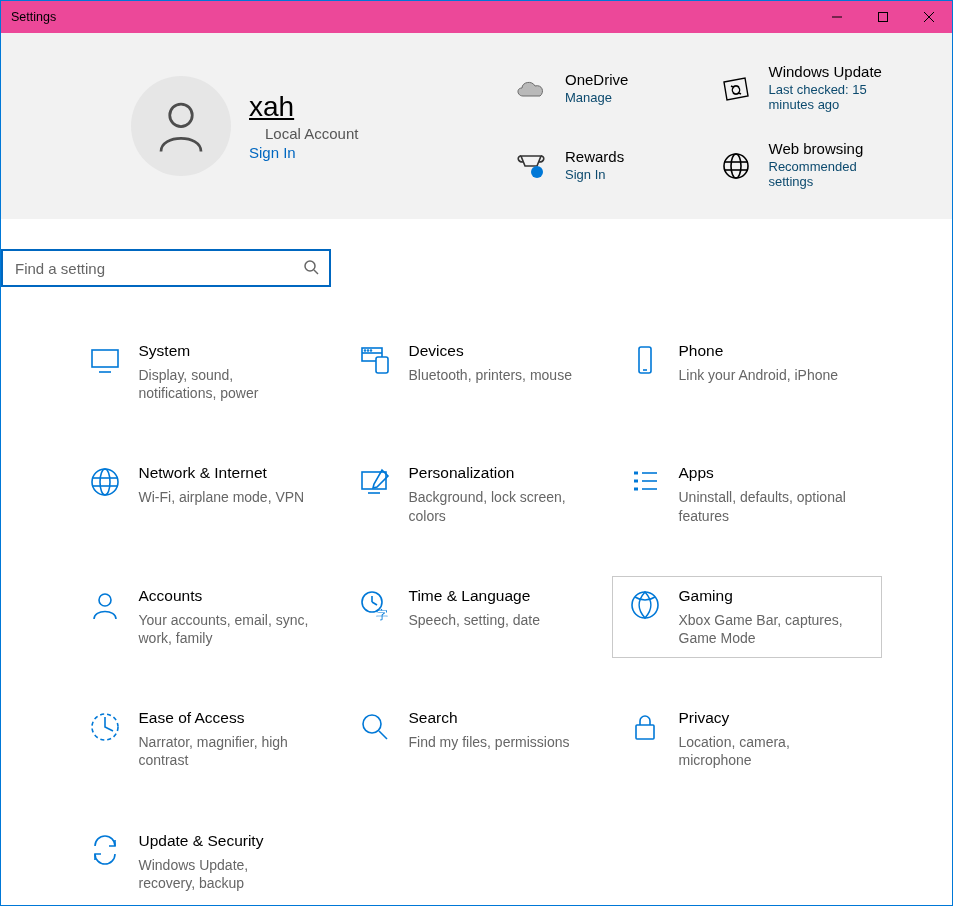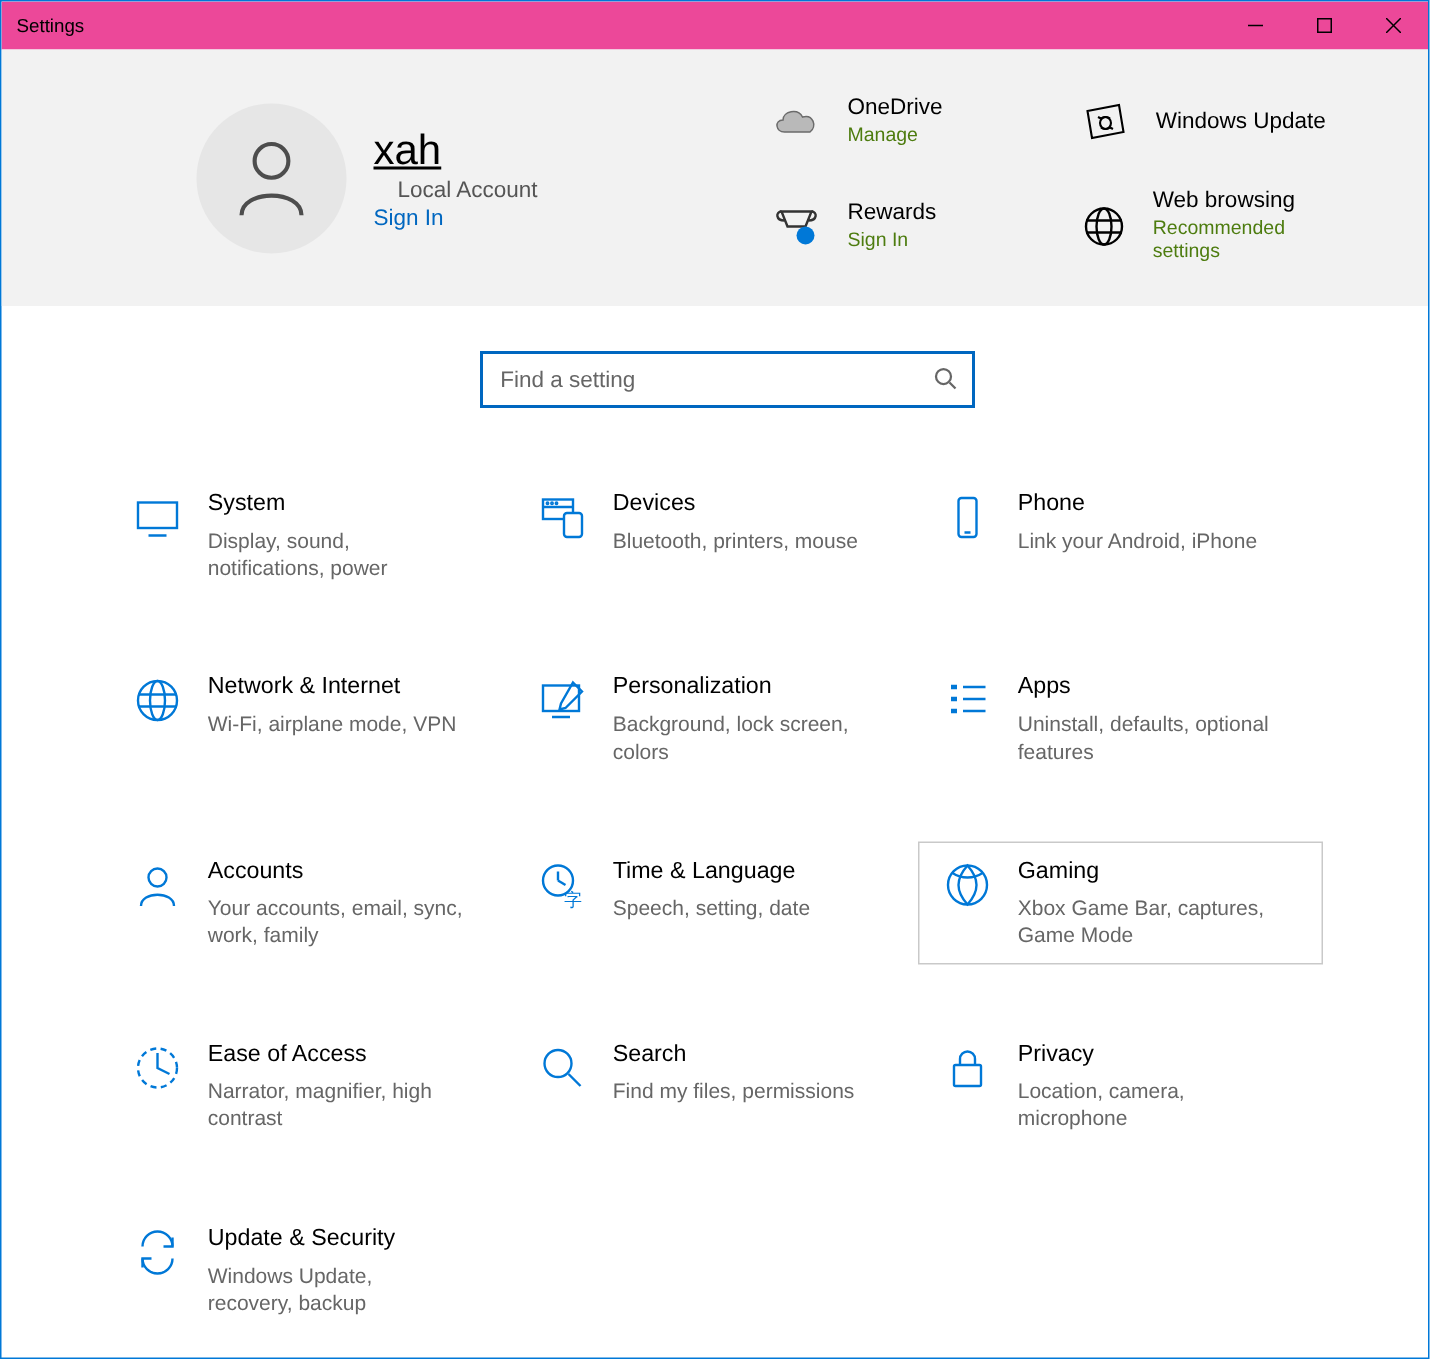--- a/index.html
+++ b/index.html
@@ -71,25 +71,25 @@
   .ql {
     display: flex;
     gap: 14px;
     align-items: center;
     cursor:pointer;
   }
   .ql .icon-slot {
     width: 40px; display:flex; justify-content:center; padding-top:2px;
   }
   .ql-title { font-size: 15px; }
-  .ql-sub { font-size: 13px; color:#4d7c0f; margin-top:2px; max-width:130px; }
+  .ql-sub { font-size: 13px; color:#0c4a6e; margin-top:2px; max-width:130px; }
 
   .search-wrap {
-    display:flex; justify-content:center;
-    margin: 30px 0 44px 16px;
+    display:flex; justify-content:flex-start;
+    margin: 30px 0 44px 0;
   }
   .search {
     width: 330px; height: 38px;
     border: 2px solid #0067c0;
     display:flex; align-items:center;
     padding: 0 10px;
   }
   .search input {
     flex:1; border:none; outline:none;
     font-size: 15px; font-family:inherit;
@@ -182,20 +182,21 @@
       <div class="icon-slot">
         <svg width="30" height="26" viewBox="0 0 30 26" stroke="#000" stroke-width="1.4" fill="none">
           <path d="M3 6 L24 2 L27 20 L6 24 Z"></path>
           <path d="M12 11 A4 4 0 1 1 12 17"></path>
           <path d="M18 17 A4 4 0 1 1 18 11"></path>
           <path d="M12 11 l-2 -1 M18 17 l2 1"></path>
         </svg>
       </div>
       <div>
         <div class="ql-title">Windows Update</div>
+        <div class="ql-sub">Last checked: 15 minutes ago</div>
       </div>
     </div>
 
     <div class="ql">
       <div class="icon-slot">
         <svg width="32" height="28" viewBox="0 0 32 28">
           <path d="M6 4 L26 4 L22 14 L10 14 Z" fill="none" stroke="#333" stroke-width="1.6"></path>
           <path d="M6 4 C2 4 2 10 8 10 M26 4 C30 4 30 10 24 10" fill="none" stroke="#333" stroke-width="1.6"></path>
           <circle cx="22" cy="20" r="6" fill="#0078d7"></circle>
         </svg>

